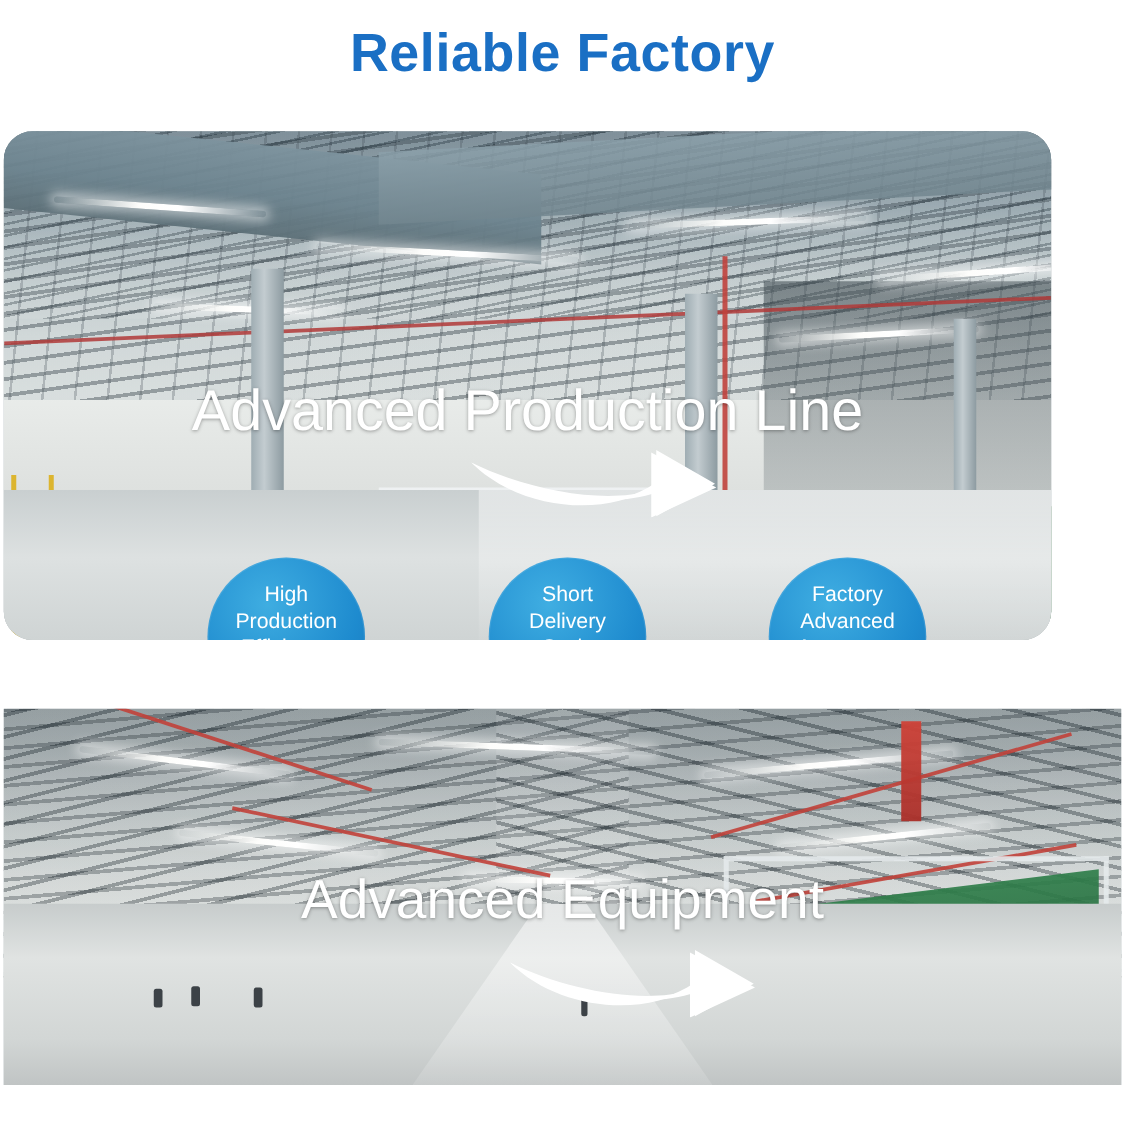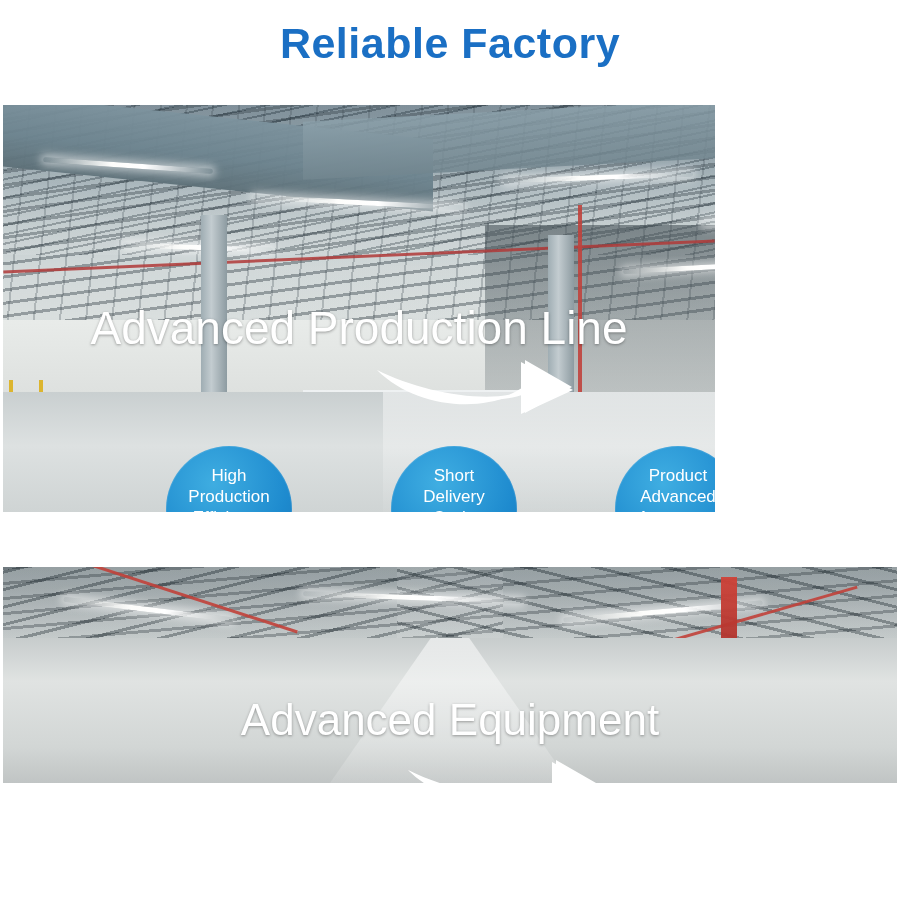--- a/index.html
+++ b/index.html
@@ -30,28 +30,29 @@
 
   
   .banner {
     position: absolute;
     overflow: hidden;
     background: #9aa6ac;
   }
   #banner-one {
     left: 3px;
     top: 105px;
-    width: 712px;
+    width: 838px;
     height: 407px;
+    border-radius: 23px;
   }
   #banner-two {
     left: 3px;
     top: 567px;
     width: 894px;
-    height: 216px;
+    height: 301px;
   }
 
   
   .scene {
     position: absolute;
     inset: 0;
   }
   .s1-sky {
     position: absolute;
     inset: 0;
@@ -462,21 +463,21 @@
   </div>
 
   <div class="circle" id="circle-1">
     <div class="cline">High</div>
     <div class="cline">Production</div>
     <div class="cline">Efficiency</div>
 
   </div>
 
   <div class="circle" id="circle-3">
-    <div class="cline">Product</div>
+    <div class="cline">Factory</div>
     <div class="cline">Advanced</div>
     <div class="cline">Assurance</div>
 
   </div>
 </div>
 
 <div class="banner" id="banner-two">
 
   <div class="scene">
     <div class="s2-base"></div>

